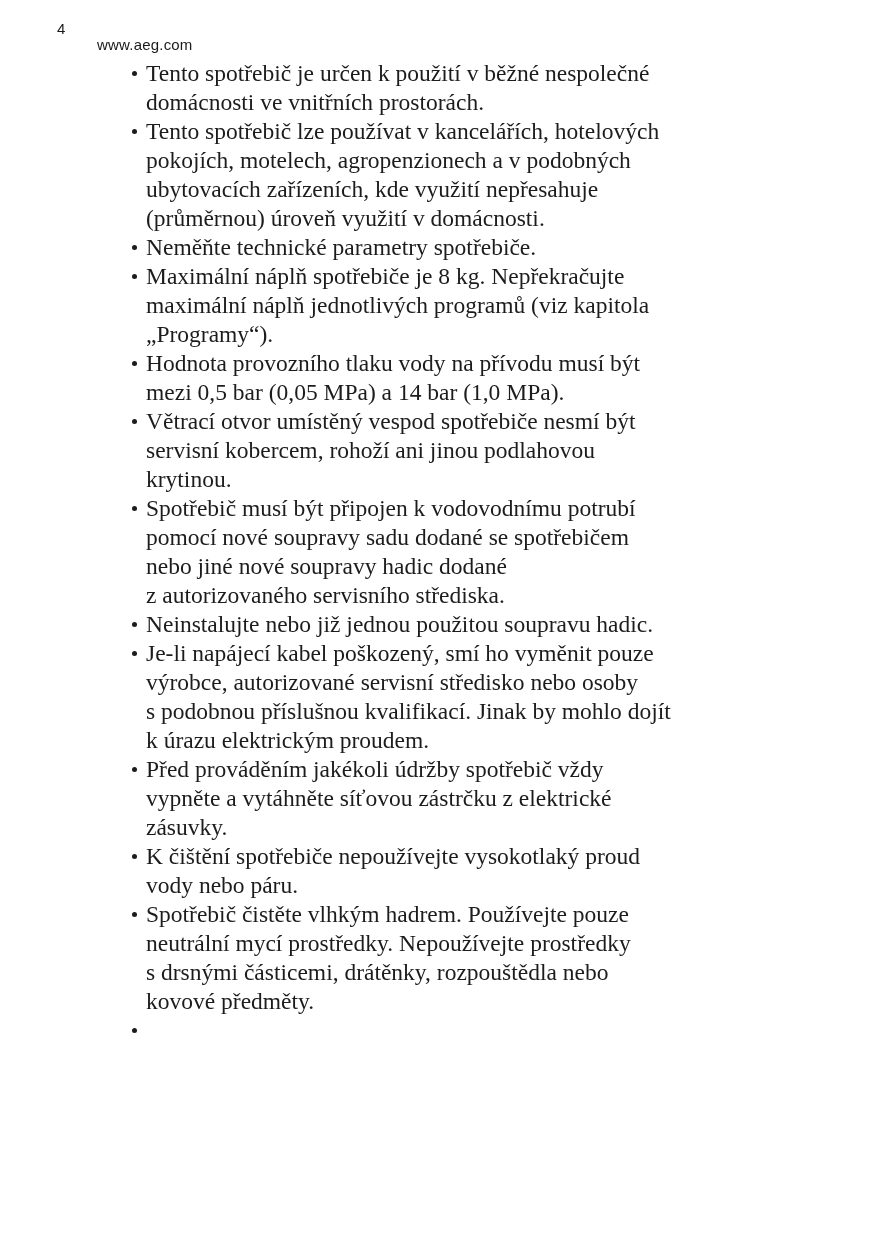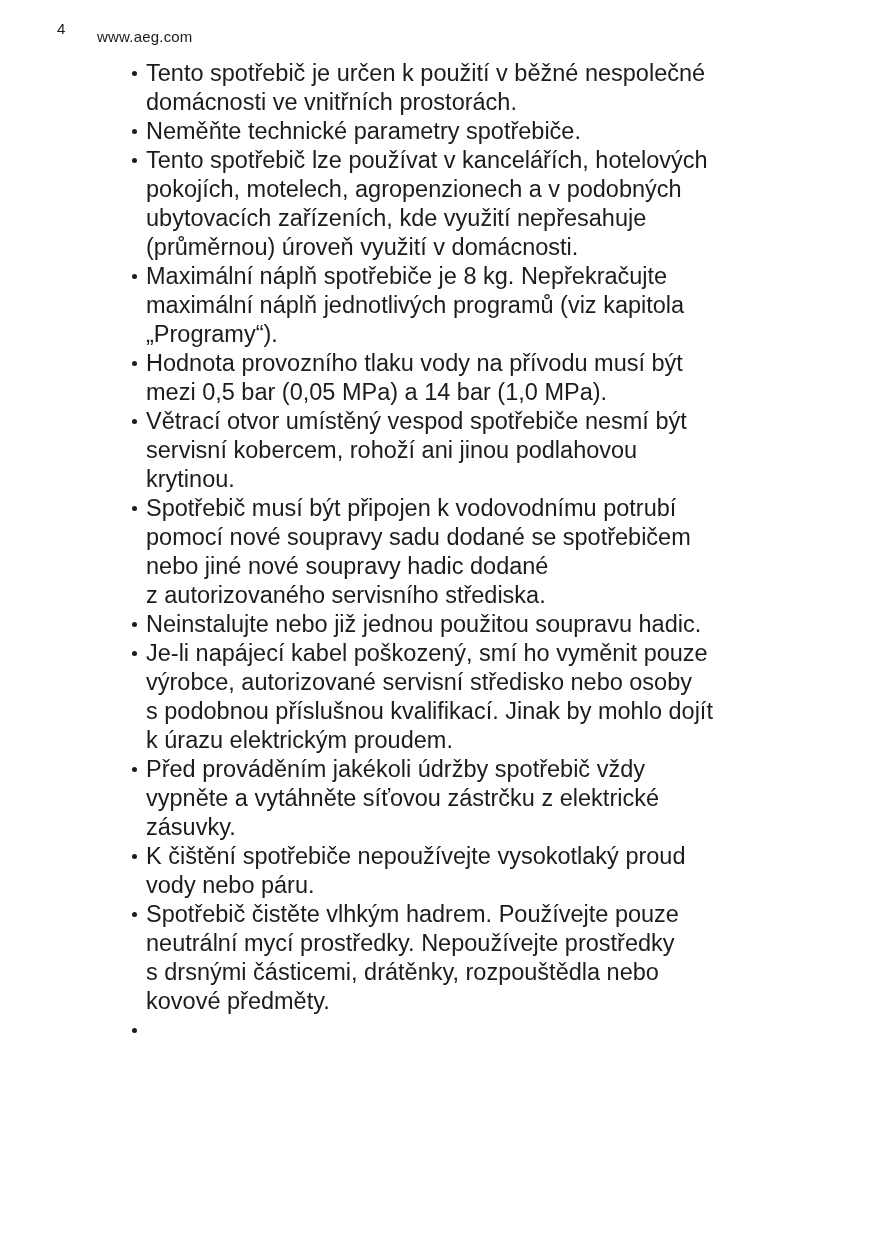--- a/index.html
+++ b/index.html
@@ -28,21 +28,21 @@
       color: #1a1a1a;
     }
     .page-number {
       position: absolute;
       left: 57px;
       top: 0;
     }
     .website-url {
       position: absolute;
       left: 97px;
-      top: 8px;
+      top: 16px;
       letter-spacing: 0.2px;
     }
     .instructions-list {
       position: absolute;
       left: 132px;
       top: 59px;
       width: 712px;
       margin: 0;
       padding: 0;
       list-style: none;
@@ -57,48 +57,49 @@
     .bullet {
       flex: 0 0 5px;
       width: 5px;
       height: 5px;
       border-radius: 50%;
       background: #1c1c1c;
       margin: 12px 9px 0 0;
     }
     .item-text {
       white-space: pre-line;
+      font-family: Liberation Serif, serif;
     }
   </style>
 </head>
 <body>
 
 <div class="page">
 
   <div class="page-header">
     <span class="page-number">4</span>
     <span class="website-url">www.aeg.com</span>
   </div>
 
   <ul class="instructions-list">
     <li class="list-item">
       <span class="bullet"></span>
       <span class="item-text">Tento spotřebič je určen k použití v běžné nespolečné
 domácnosti ve vnitřních prostorách.</span>
     </li>
     <li class="list-item">
       <span class="bullet"></span>
-      <span class="item-text">Neměňte technické parametry spotřebiče.</span>
-    </li>
-    <li class="list-item">
-      <span class="bullet"></span>
       <span class="item-text">Tento spotřebič lze používat v kancelářích, hotelových
 pokojích, motelech, agropenzionech a v podobných
 ubytovacích zařízeních, kde využití nepřesahuje
 (průměrnou) úroveň využití v domácnosti.</span>
+    </li>
+    <li class="list-item">
+      <span class="bullet"></span>
+      <span class="item-text">Neměňte technické parametry spotřebiče.</span>
     </li>
     <li class="list-item">
       <span class="bullet"></span>
       <span class="item-text">Maximální náplň spotřebiče je 8 kg. Nepřekračujte
 maximální náplň jednotlivých programů (viz kapitola
 „Programy“).</span>
     </li>
     <li class="list-item">
       <span class="bullet"></span>
       <span class="item-text">Hodnota provozního tlaku vody na přívodu musí být

